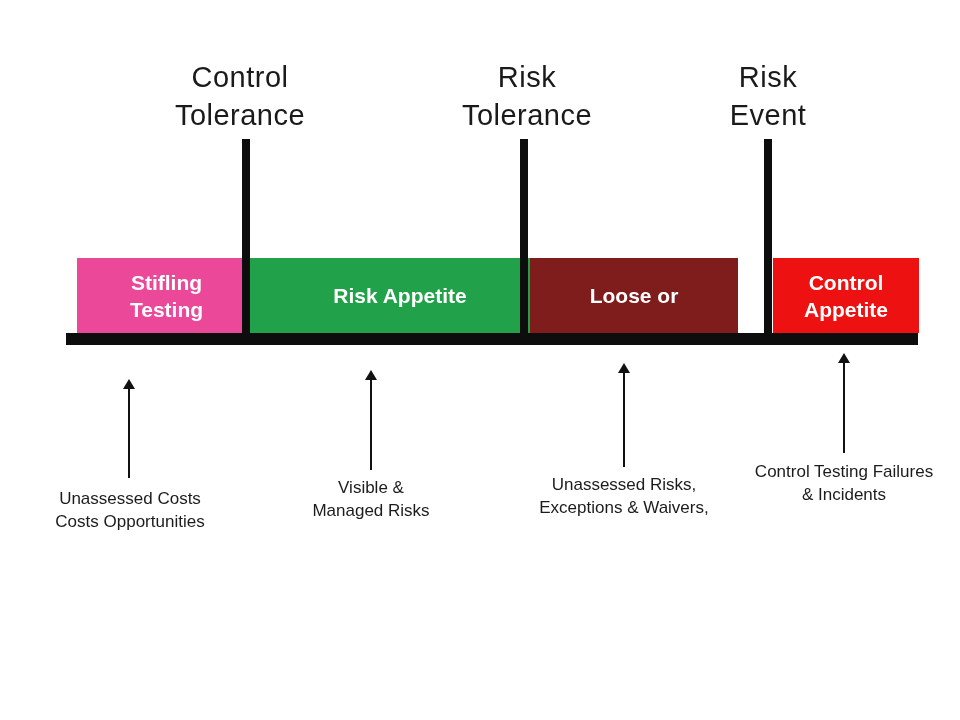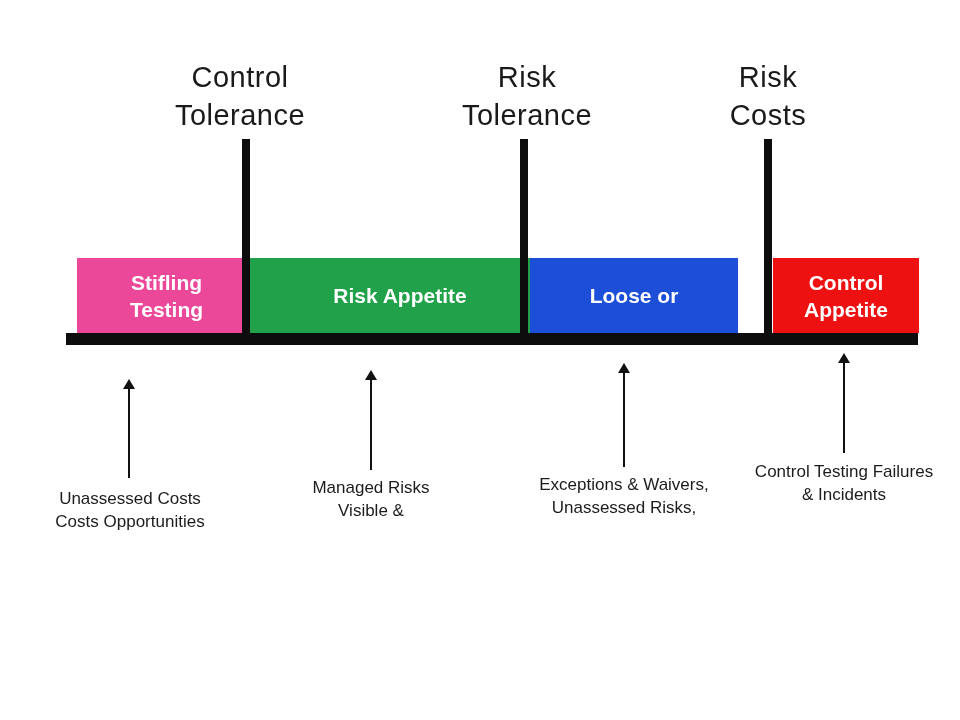--- a/index.html
+++ b/index.html
@@ -99,32 +99,32 @@
   <div class="marker-label" style="left:130px; top:58px;">
     <span class="line">Control</span>
     <span class="line">Tolerance</span>
   </div>
   <div class="marker-label" style="left:417px; top:58px;">
     <span class="line">Risk</span>
     <span class="line">Tolerance</span>
   </div>
   <div class="marker-label" style="left:658px; top:58px;">
     <span class="line">Risk</span>
-    <span class="line">Costs</span>
+    <span class="line">Event</span>
   </div>
 
   <div class="segment" style="left: 77px; width: 179px; background: #ec4899;">
     <span class="seg-line">Stifling</span>
     <span class="seg-line">Testing</span>
   </div>
   <div class="segment" style="left: 250px; width: 300px; background: rgb(33, 162, 74);">
     <span class="seg-line">Risk Appetite</span>
 
   </div>
-  <div class="segment" style="left: 530px; width: 208px; background: #1d4ed8;">
+  <div class="segment" style="left: 530px; width: 208px; background: #7f1d1d;">
     <span class="seg-line">Loose or</span>
   </div>
   <div class="segment" style="left: 773px; width: 146px; background: rgb(238, 17, 17);">
     <span class="seg-line">Control</span>
     <span class="seg-line">Appetite</span>
   </div>
 
   <div class="baseline"></div>
 
   <div class="marker-bar" style="left:242px;"></div>
@@ -146,25 +146,25 @@
   <div class="up-arrow" style="left:837px; top:353px; height:100px;">
     <div class="arrow-head"></div>
     <div class="arrow-line"></div>
   </div>
 
   <div class="annotation" style="left:10px; top:487px;">
     <span class="line">Unassessed Costs</span>
     <span class="line">Costs Opportunities</span>
   </div>
   <div class="annotation" style="left:251px; top:476px;">
+    <span class="line">Visible &amp;</span>
     <span class="line">Managed Risks</span>
-    <span class="line">Visible &amp;</span>
   </div>
   <div class="annotation" style="left:504px; top:473px;">
+    <span class="line">Unassessed Risks,</span>
     <span class="line">Exceptions &amp; Waivers,</span>
-    <span class="line">Unassessed Risks,</span>
   </div>
   <div class="annotation" style="left:724px; top:460px;">
     <span class="line">Control Testing Failures</span>
     <span class="line">&amp; Incidents</span>
   </div>
 
 </div>
 
 </body></html>

